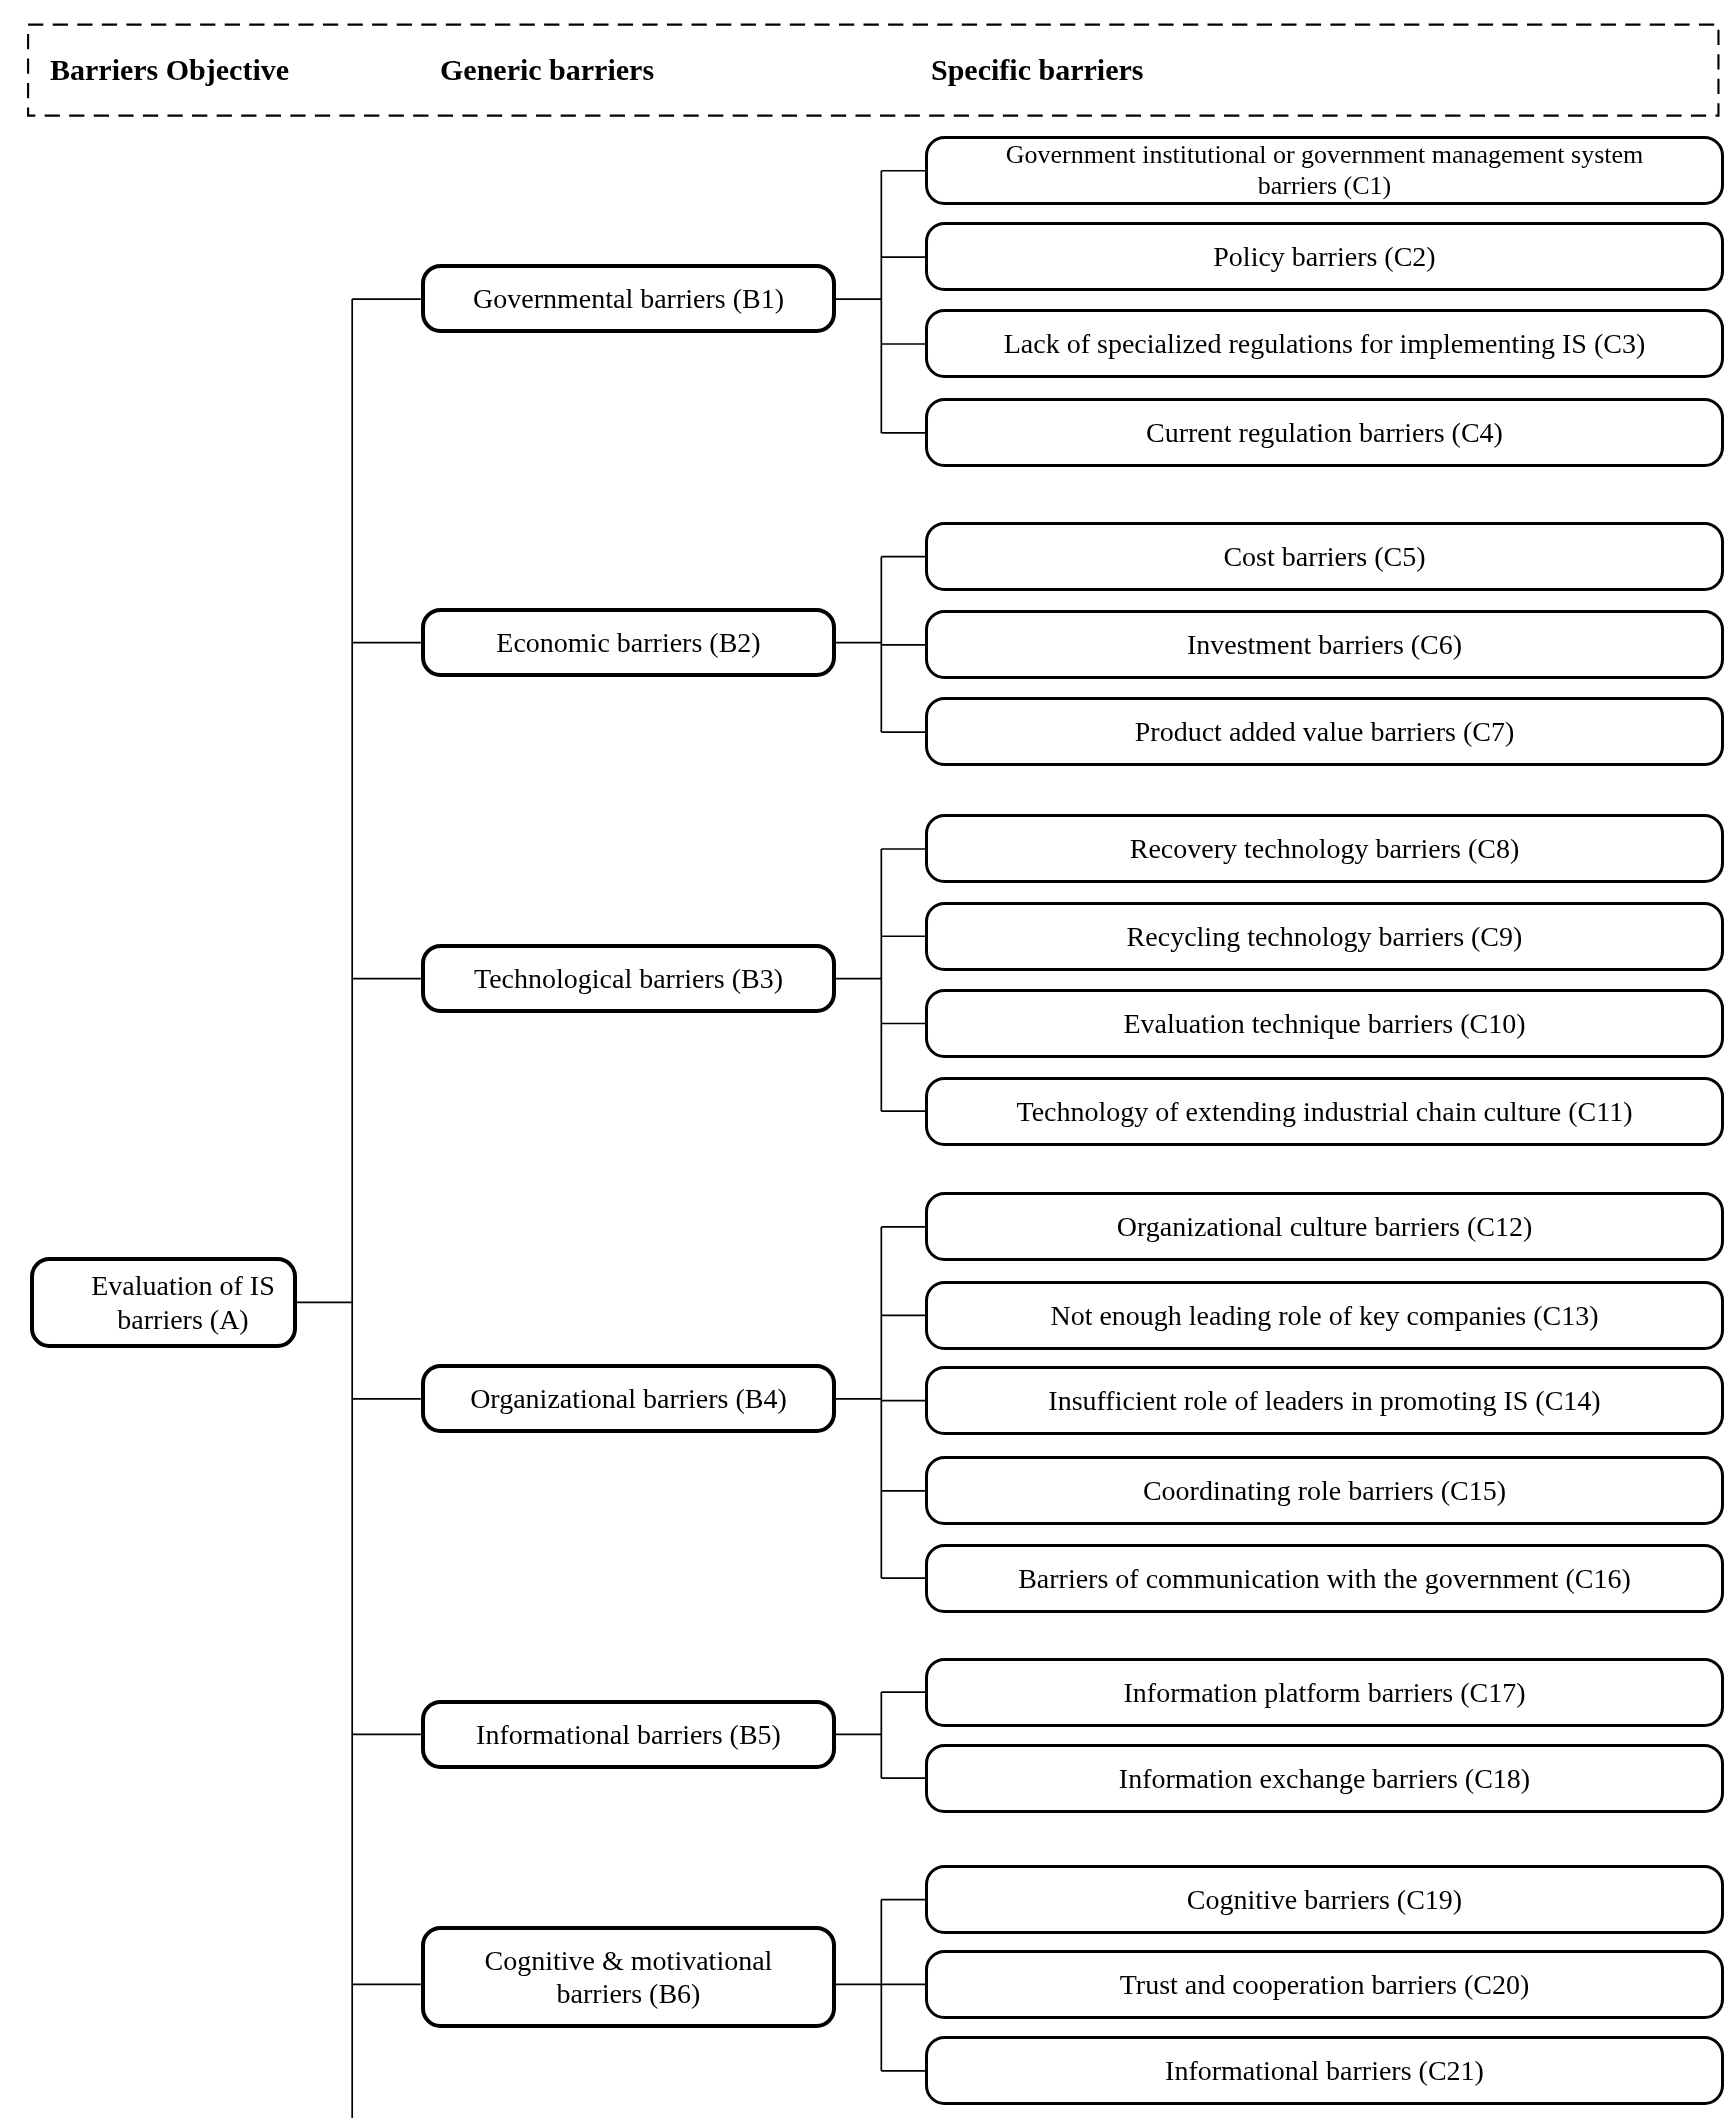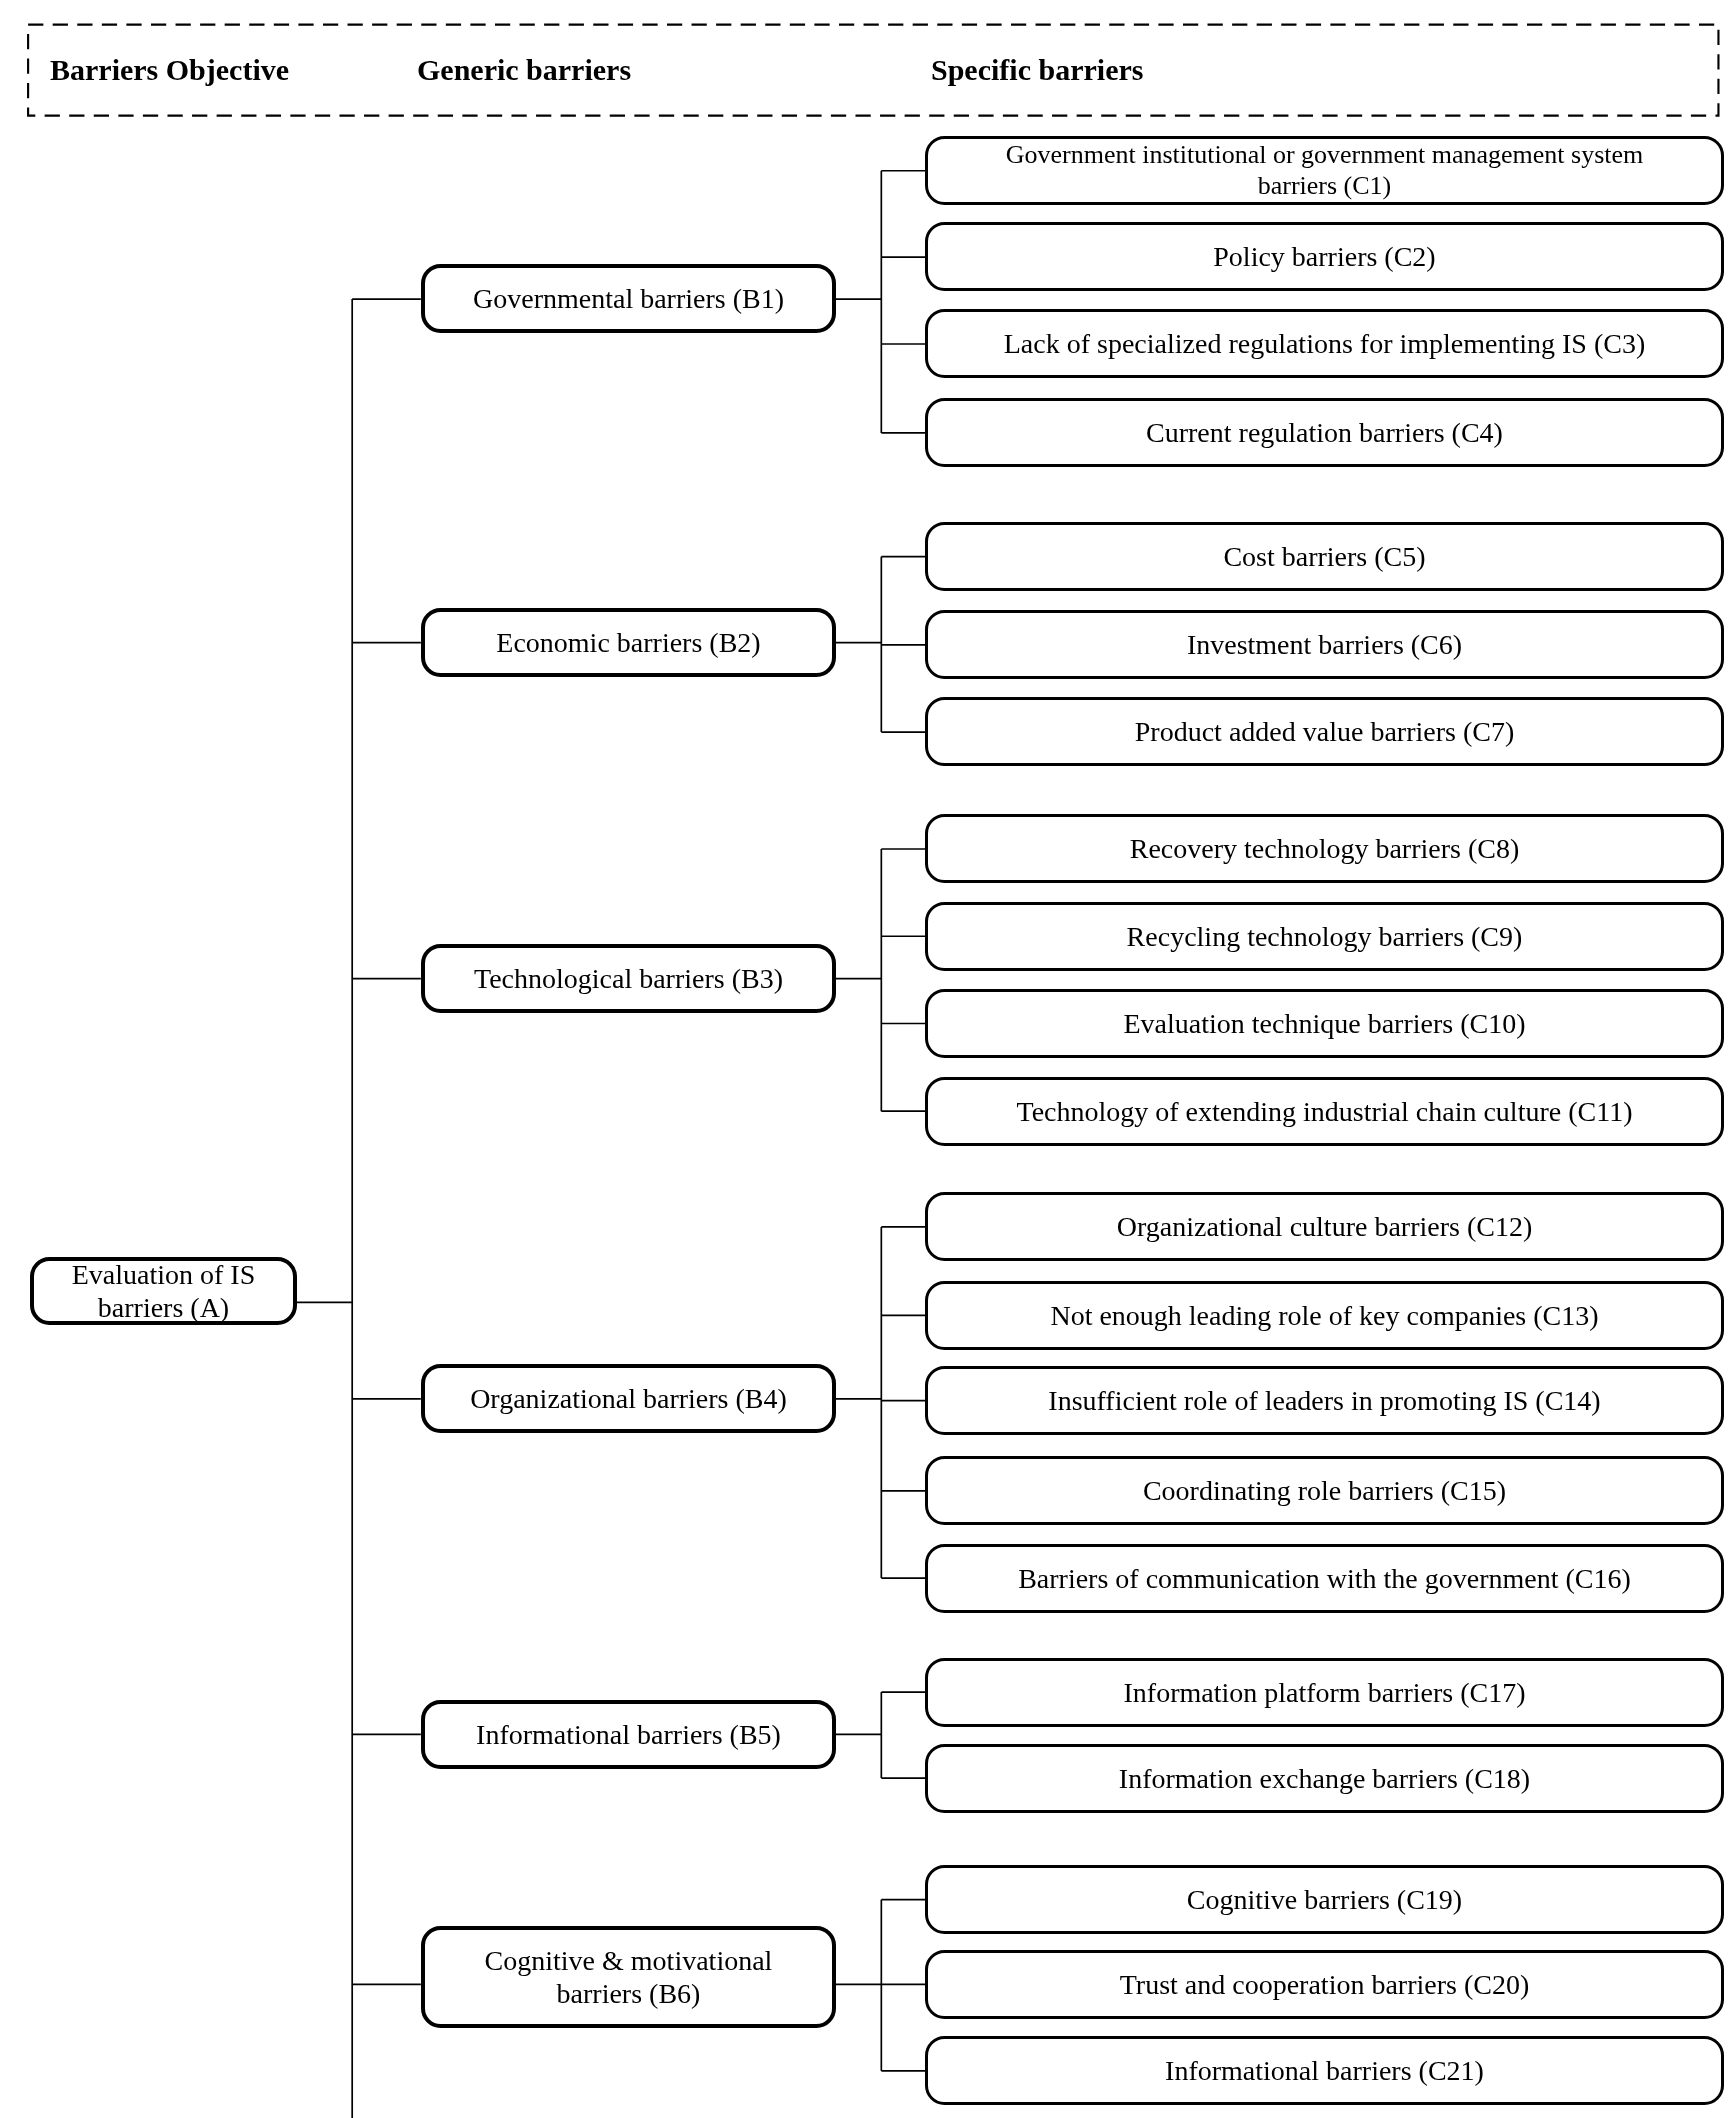--- a/index.html
+++ b/index.html
@@ -46,21 +46,21 @@
     font-size: 28px;
     line-height: 1.18;
     white-space: nowrap;
     z-index: 1;
   }
   .box.thick { border-width: 4.7px; }
   .box.wrap { white-space: normal; }
   .box .inner { display: block; }
   .cbox { left: 925px; width: 799px; height: 69px; }
   .bbox { left: 421px;  width: 415px;  height: 69px; }
-  .abox { left: 30px; top: 1257px; width: 267px; height: 68px; }
+  .abox { left: 30px; top: 1257px; width: 267px; height: 91px; justify-content: flex-end; }
   .abox .inner { max-width: 220px; }
   .b6box .inner { max-width: 339px; }
   .c1box .inner { max-width: 644px; }
 </style>
 </head>
 <body>
 
 <svg id="connector-layer" viewBox="0 0 4090 5481" xmlns="http://www.w3.org/2000/svg">
   <g stroke="#000000" stroke-width="5" fill="none">
     <rect x="66" y="58" width="3990" height="215" stroke-dasharray="36 22"></rect>
@@ -114,21 +114,21 @@
     <line x1="2080" y1="4197" x2="2184" y2="4197"></line>
     <line x1="2080" y1="4484" x2="2184" y2="4484"></line>
     <line x1="2080" y1="4684" x2="2184" y2="4684"></line>
     <line x1="2080" y1="4888" x2="2184" y2="4888"></line>
     <line x1="2080" y1="5168" x2="2184" y2="5168"></line>
     <line x1="2080" y1="5372" x2="2184" y2="5372"></line>
   </g>
 </svg>
 
 <div class="col-header" style="left:50px">Barriers Objective</div>
-<div class="col-header" style="left:417px">Generic barriers</div>
+<div class="col-header" style="left:440px">Generic barriers</div>
 <div class="col-header" style="left:931px">Specific barriers</div>
 
 <div class="box thick wrap abox">
   <span class="inner">Evaluation of IS barriers (A)</span>
 </div>
 
 <div class="box thick bbox" style="top:264px">
   <span class="inner">Governmental barriers (B1)</span>
 </div>
 <div class="box thick bbox" style="top:608px">

